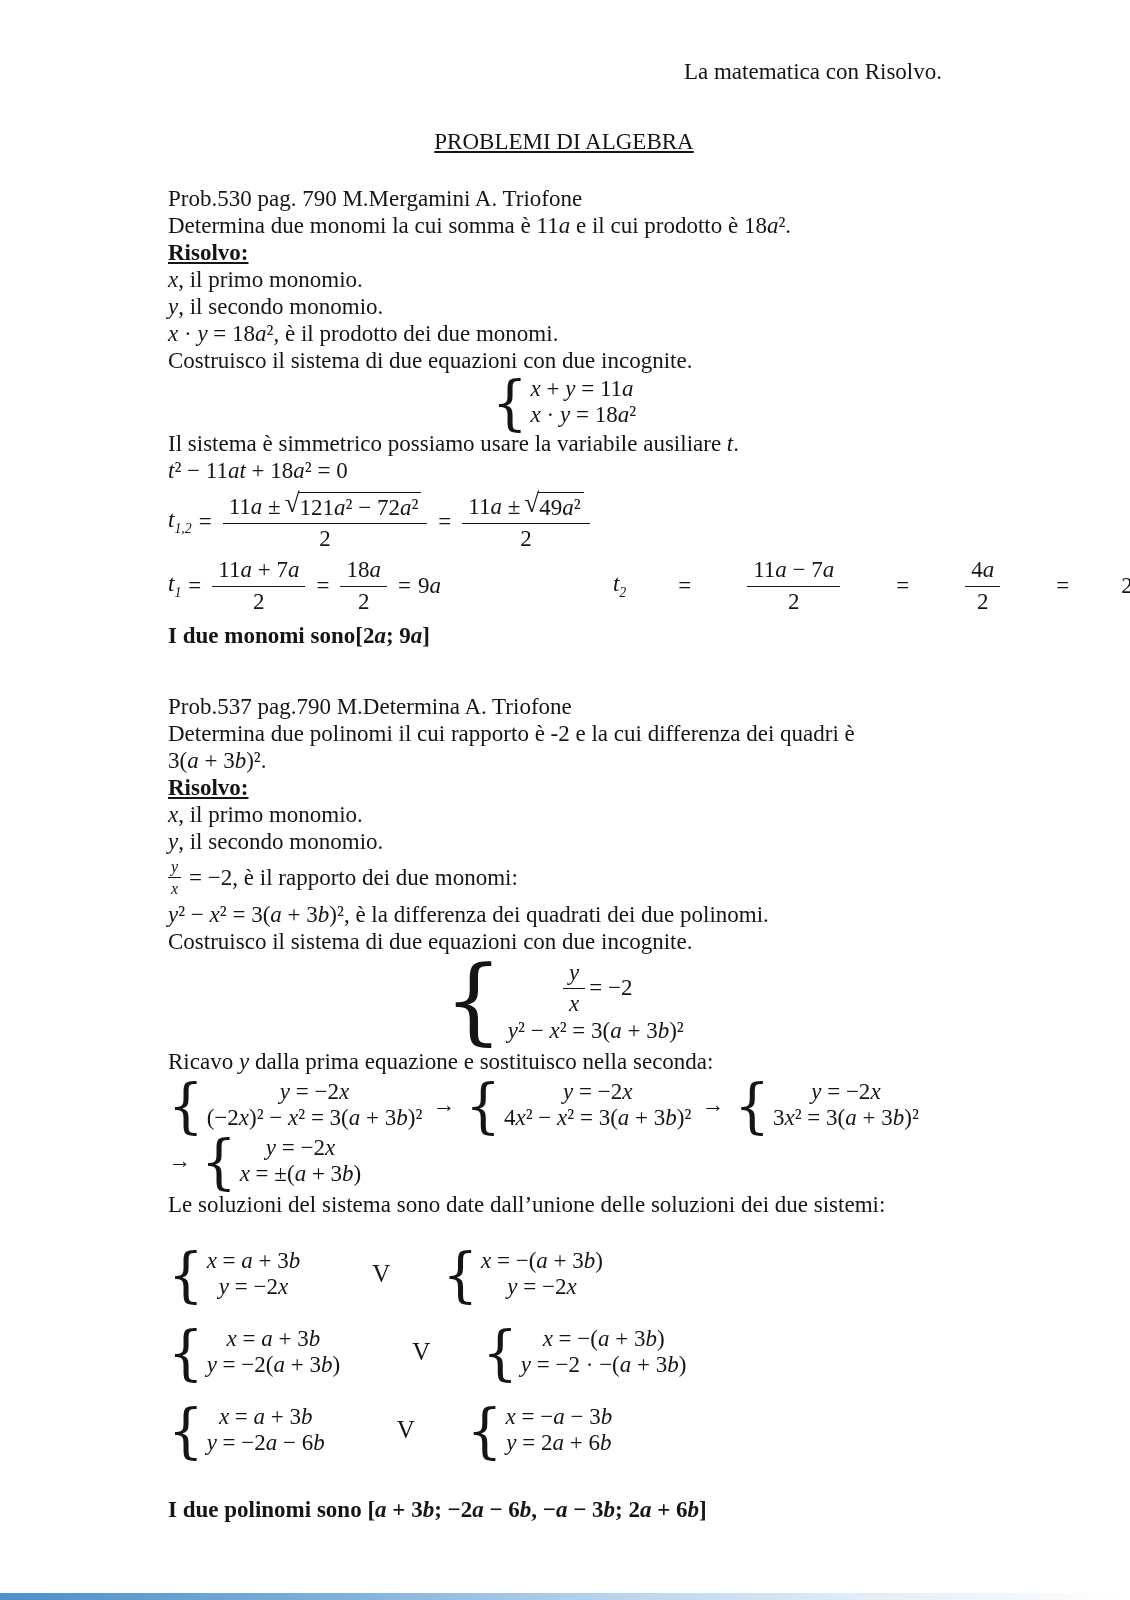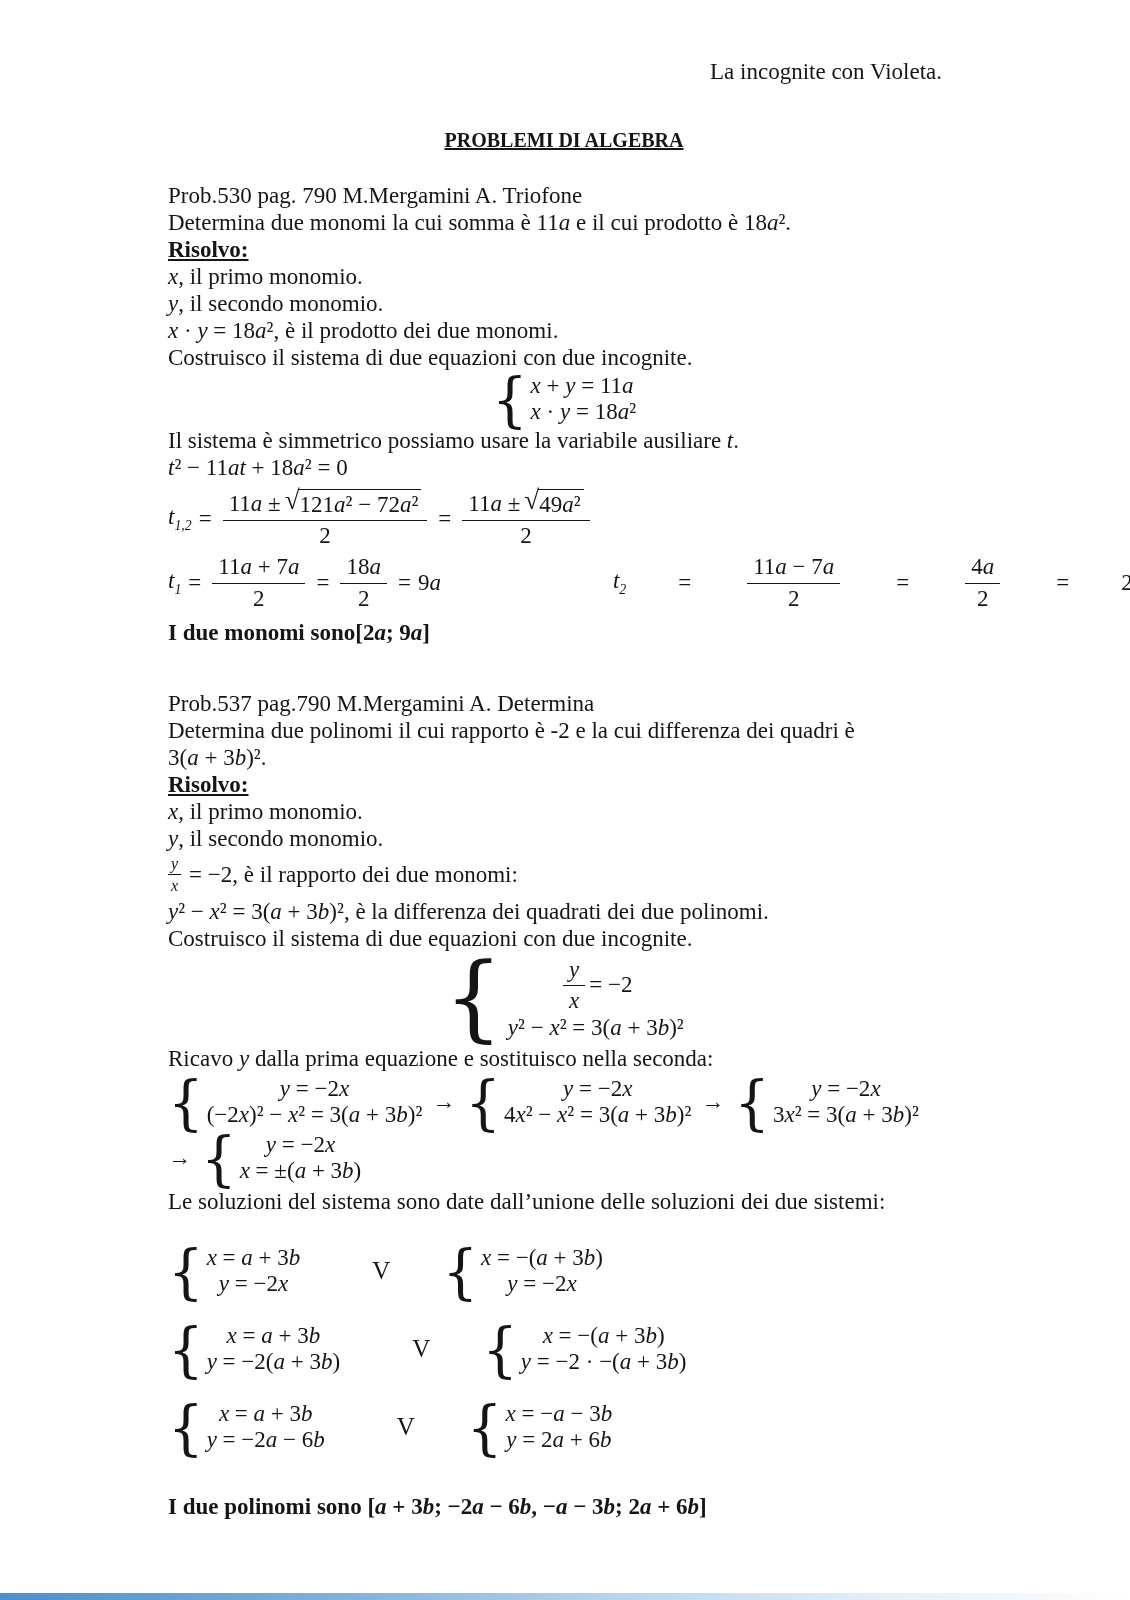--- a/index.html
+++ b/index.html
@@ -5,21 +5,21 @@
   html,body{margin:0;padding:0;}
   body{
     width:1130px;height:1600px;overflow:hidden;background:#ffffff;
     font-family:"Liberation Serif","DejaVu Serif",serif;
     color:#151515;font-size:23px;position:relative;
   }
   .page{padding:58px 170px 0 168px;}
   p{margin:0;line-height:27px;}
   .m{font-style:italic;}
   .header-line{text-align:right;padding-right:18px;}
-  .title{margin:44px 0 0;text-align:center;font-weight:700;font-size:20px;text-decoration:underline;}
+  .title{margin:44px 0 0;text-align:center;font-weight:400;font-size:23px;text-decoration:underline;}
   .prob-heading{margin-top:30px;font-weight:400;}
   .risolvo{font-weight:700;text-decoration:underline;}
   .centerwrap{text-align:center;margin:2px 0;}
   .sys{display:inline-flex;align-items:center;vertical-align:middle;}
   .slines{display:inline-flex;flex-direction:column;justify-content:center;}
   .sline{line-height:26px;white-space:nowrap;}
   .sys.left .sline{text-align:left;}
   .sys.center .sline{text-align:center;}
   .brace{font-family:"DejaVu Serif",serif;font-weight:400;display:inline-block;}
   .b2{font-size:56px;line-height:0.9;transform:scaleY(1.08);margin-right:3px;}
@@ -46,21 +46,21 @@
   .pair-row{display:flex;align-items:center;margin-top:26px;}
   .vor{font-size:25px;margin-left:72px;margin-right:52px;}
   .accent-bar{position:absolute;left:0;bottom:0;width:100%;height:7px;
     background:linear-gradient(to right,#4d8fc9 0%,#7fb0d9 30%,#b9d5ec 55%,#e4eff8 78%,#ffffff 100%);}
 </style>
 </head>
 <body>
 
 <div class="page">
 
-  <p class="header-line">La incognite con Violeta.</p>
+  <p class="header-line">La matematica con Risolvo.</p>
 
   <h1 class="title">PROBLEMI DI ALGEBRA</h1>
 
   <section>
     <p class="prob-heading">Prob.530 pag. 790 M.Mergamini A. Triofone</p>
     <p><span>Determina due monomi la cui somma è 11</span><span class="m">a</span><span> e il cui prodotto è 18</span><span class="m">a</span><span>².</span></p>
     <p class="risolvo">Risolvo:</p>
     <p><span class="m">x</span><span>, il primo monomio.</span></p>
     <p><span class="m">y</span><span>, il secondo monomio.</span></p>
     <p><span class="m">x</span><span> · </span><span class="m">y</span><span> = 18</span><span class="m">a</span><span>², è il prodotto dei due monomi.</span></p>
@@ -143,21 +143,21 @@
           </span>
         <span class="op">=</span>
         <span><span>2</span><span class="m">a</span></span>
       </span>
     </div>
 
     <p class="answer"><span>I due monomi sono</span><span><span>[2</span><span class="m">a</span><span>; 9</span><span class="m">a</span><span>]</span></span></p>
   </section>
 
   <section>
-    <p class="prob-heading" style="margin-top:44px;">Prob.537 pag.790 M.Mergamini A. Determina</p>
+    <p class="prob-heading" style="margin-top:44px;">Prob.537 pag.790 M.Determina A. Triofone</p>
     <p>Determina due polinomi il cui rapporto è -2 e la cui differenza dei quadri è</p>
     <p><span>3(</span><span class="m">a</span><span> + 3</span><span class="m">b</span><span>)².</span></p>
     <p class="risolvo">Risolvo:</p>
     <p><span class="m">x</span><span>, il primo monomio.</span></p>
     <p><span class="m">y</span><span>, il secondo monomio.</span></p>
 
     <div class="ratio-line">
       <span class="frac small">
           <span class="fn m">y</span>
           <span class="fd m">x</span>

